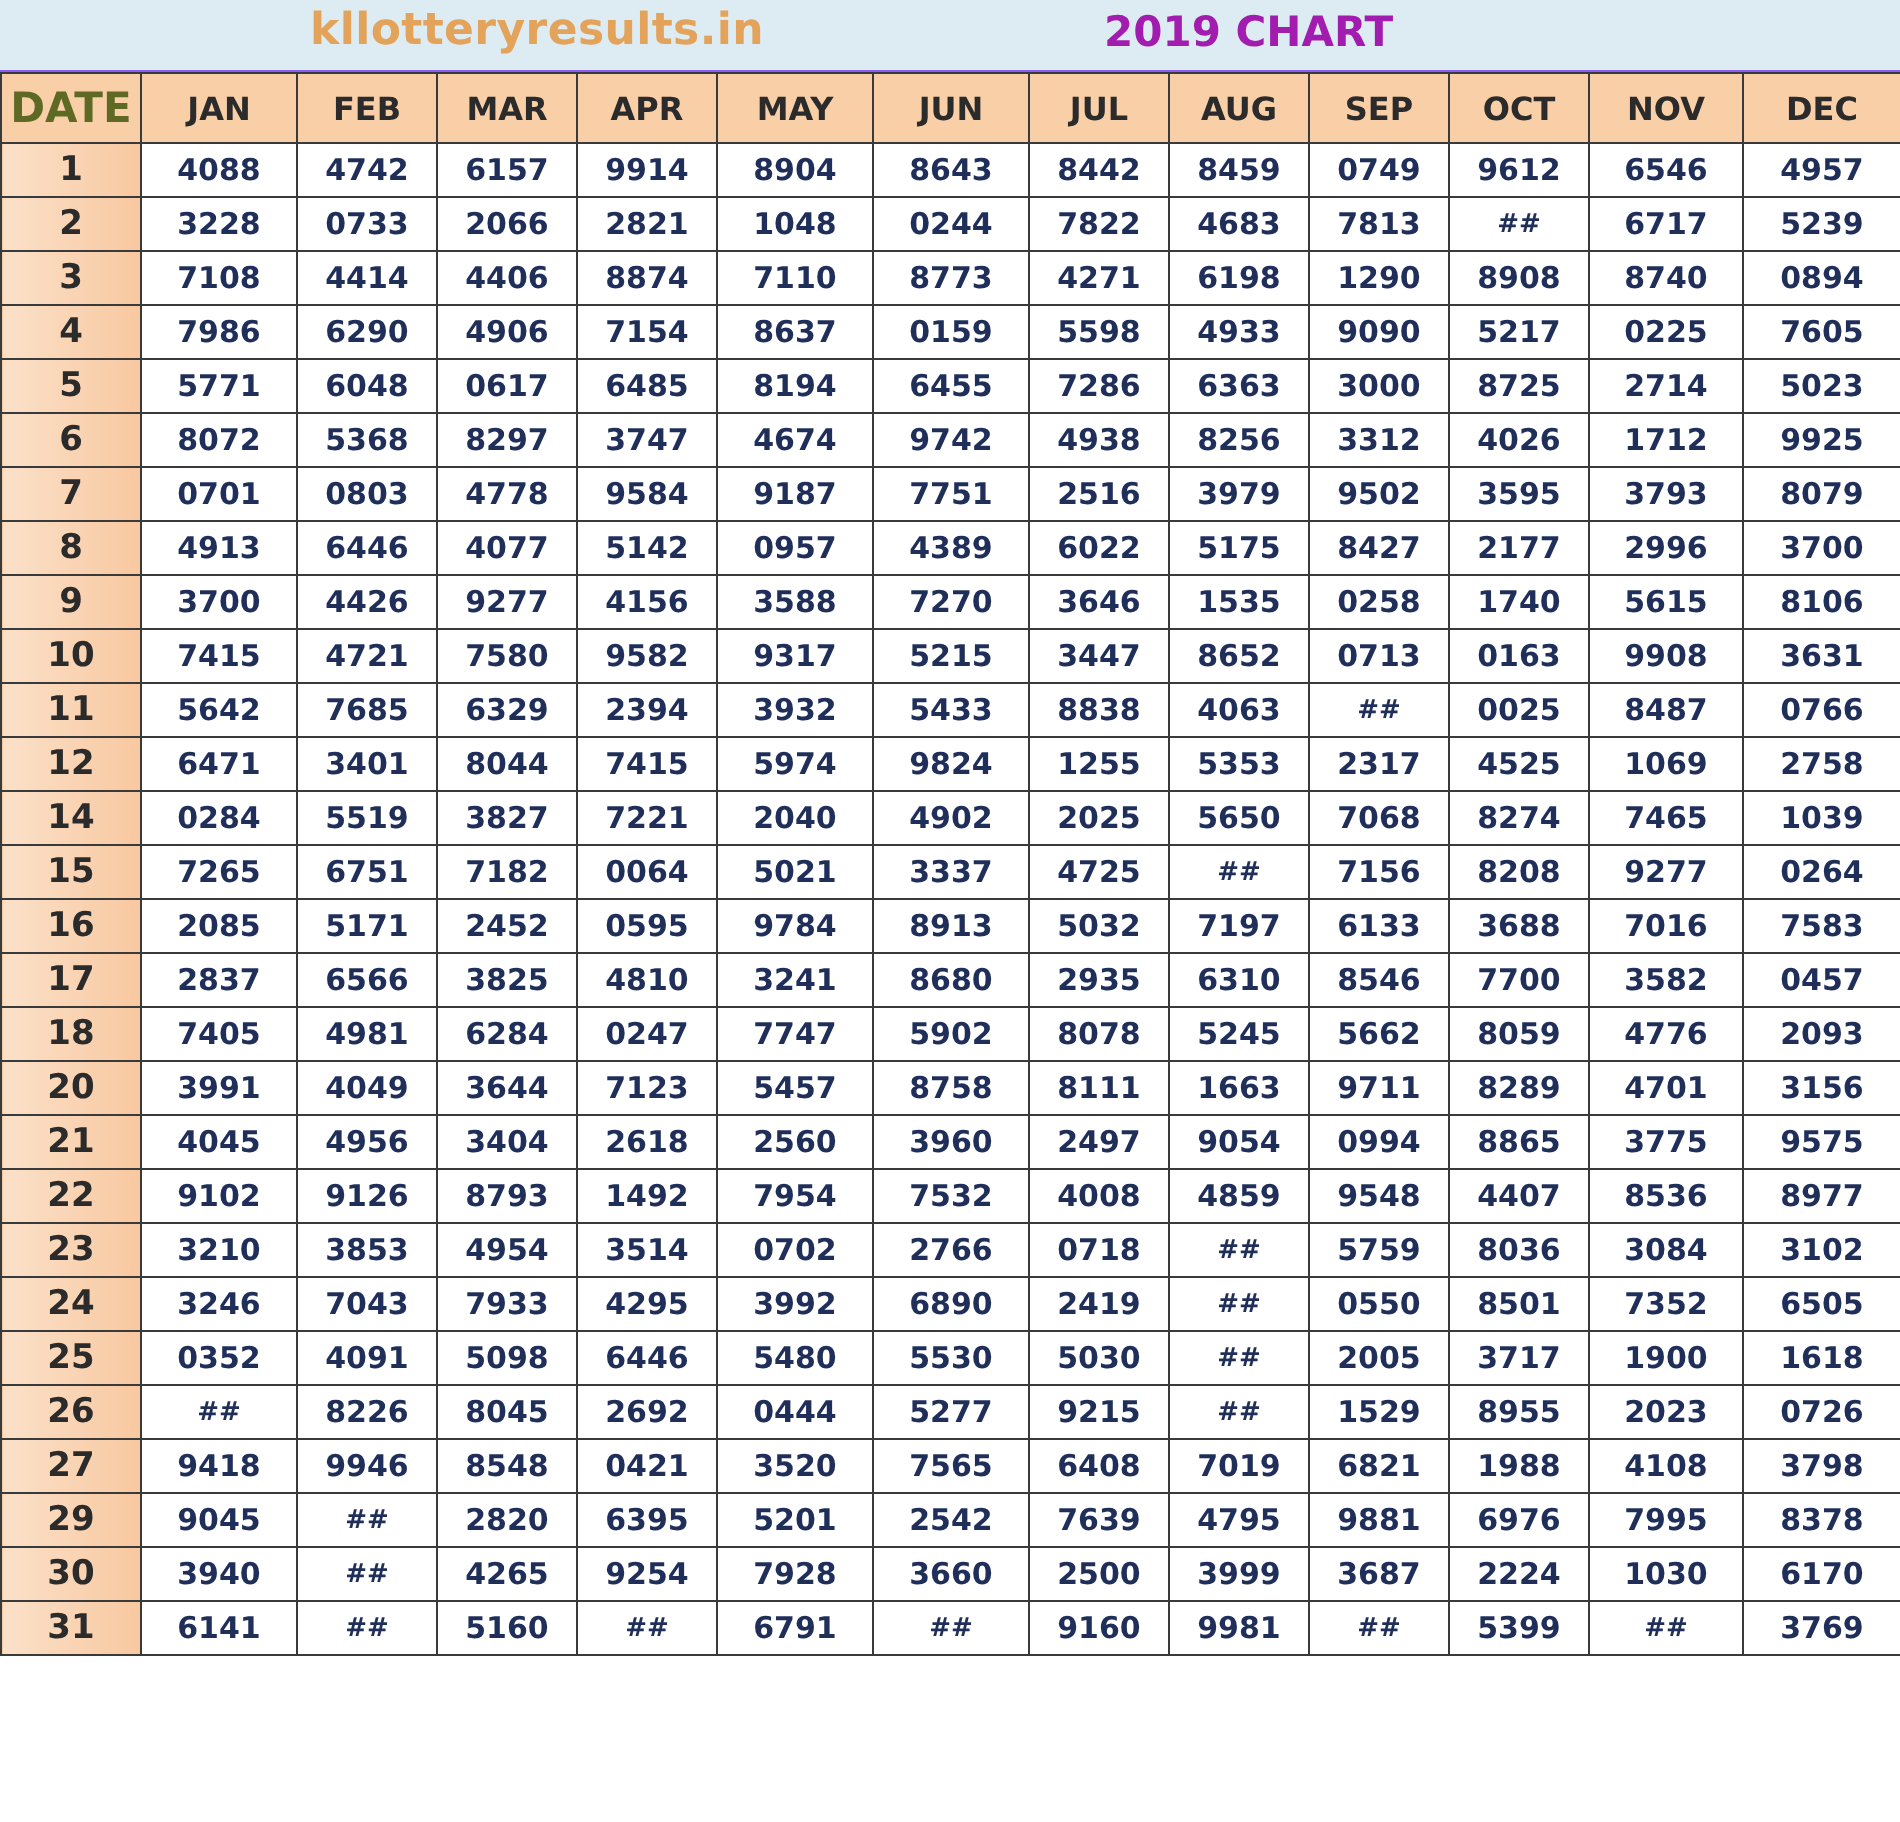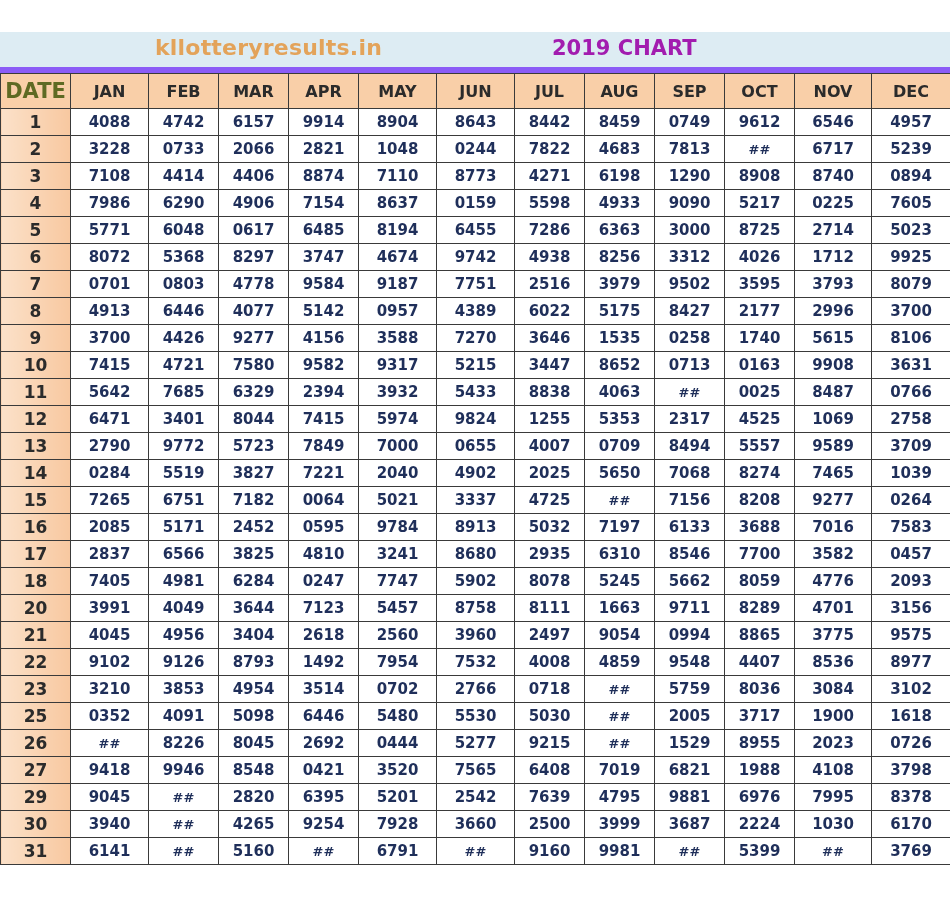--- a/index.html
+++ b/index.html
@@ -5,22 +5,21 @@
   html, body { margin: 0; padding: 0; }
   body {
     width: 950px; height: 911px; overflow: hidden;
     background: #ffffff;
     font-family: "DejaVu Sans", "Liberation Sans", sans-serif;
   }
   .title-bar {
     position: relative;
     height: 35px;
     background: #ddecf3;
-    border-bottom: 6px solid #8b5cf6;
-    margin-top: 32px;
+    border-bottom: 1px solid #8b5cf6;
   }
   .site-name {
     position: absolute; left: 155px; top: 3px;
     font-size: 22px; font-weight: bold; color: #e3a35a;
     letter-spacing: 0.2px;
   }
   .chart-title {
     position: absolute; left: 552px; top: 4px;
     font-size: 21px; font-weight: bold; color: #a21caf;
   }
@@ -279,35 +278,20 @@
         <td>5974</td>
         <td>9824</td>
         <td>1255</td>
         <td>5353</td>
         <td>2317</td>
         <td>4525</td>
         <td>1069</td>
         <td>2758</td>
       </tr>
       <tr>
-        <td class="date-cell">13</td>
-        <td>2790</td>
-        <td>9772</td>
-        <td>5723</td>
-        <td>7849</td>
-        <td>7000</td>
-        <td>0655</td>
-        <td>4007</td>
-        <td>0709</td>
-        <td>8494</td>
-        <td>5557</td>
-        <td>9589</td>
-        <td>3709</td>
-      </tr>
-      <tr>
         <td class="date-cell">14</td>
         <td>0284</td>
         <td>5519</td>
         <td>3827</td>
         <td>7221</td>
         <td>2040</td>
         <td>4902</td>
         <td>2025</td>
         <td>5650</td>
         <td>7068</td>
@@ -429,20 +413,35 @@
         <td>0702</td>
         <td>2766</td>
         <td>0718</td>
         <td class="missing">##</td>
         <td>5759</td>
         <td>8036</td>
         <td>3084</td>
         <td>3102</td>
       </tr>
       <tr>
+        <td class="date-cell">24</td>
+        <td>3246</td>
+        <td>7043</td>
+        <td>7933</td>
+        <td>4295</td>
+        <td>3992</td>
+        <td>6890</td>
+        <td>2419</td>
+        <td class="missing">##</td>
+        <td>0550</td>
+        <td>8501</td>
+        <td>7352</td>
+        <td>6505</td>
+      </tr>
+      <tr>
         <td class="date-cell">25</td>
         <td>0352</td>
         <td>4091</td>
         <td>5098</td>
         <td>6446</td>
         <td>5480</td>
         <td>5530</td>
         <td>5030</td>
         <td class="missing">##</td>
         <td>2005</td>

